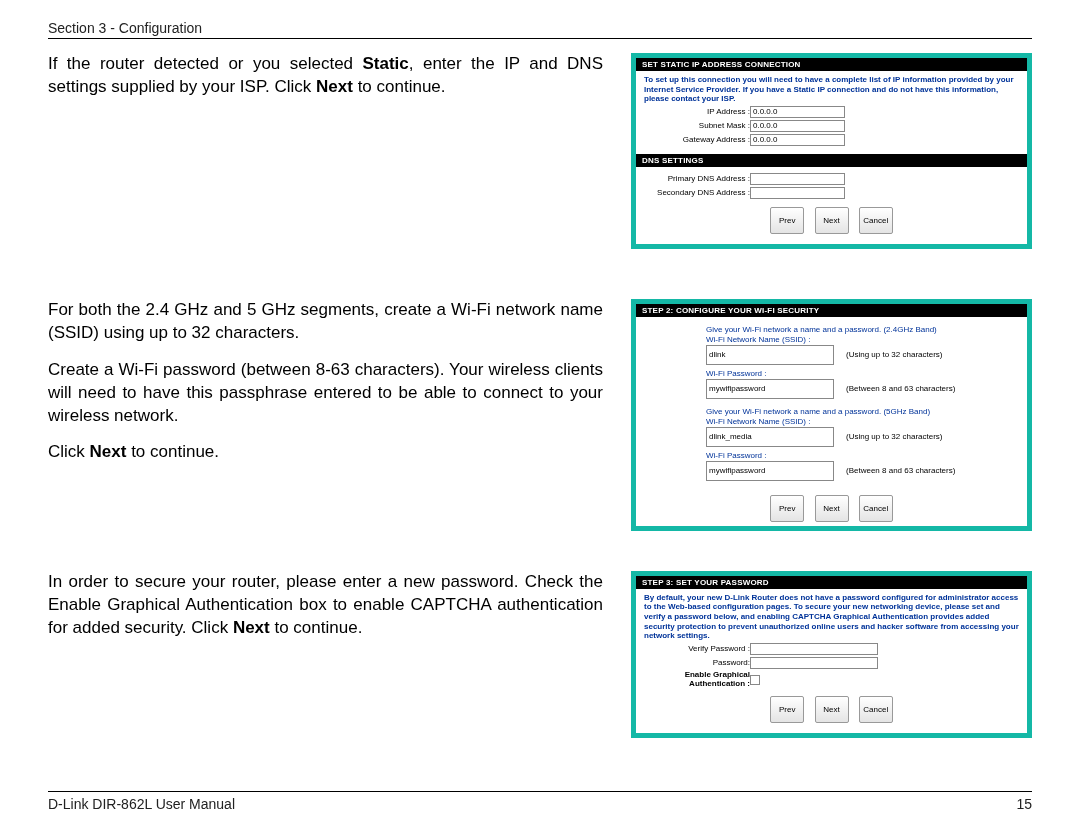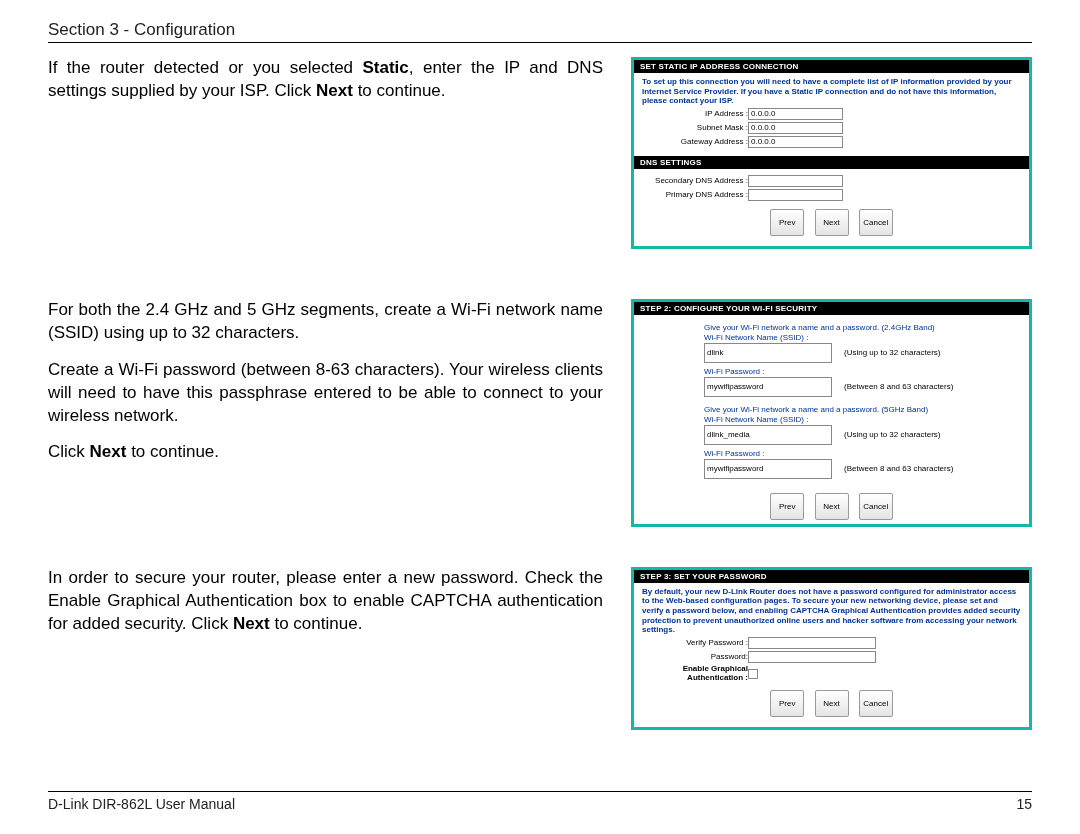--- a/index.html
+++ b/index.html
@@ -5,29 +5,29 @@
   * { box-sizing: border-box; margin: 0; padding: 0; }
   body {
     font-family: "Segoe UI", "Myriad Pro", Arial, sans-serif;
     background: #fff;
     color: #000;
     width: 1080px;
     height: 834px;
     position: relative;
     padding: 20px 48px 0 48px;
   }
-  .header-line { font-size: 17px; color: #222; margin-bottom: 2px; }
+  .header-line { font-size: 14px; color: #222; margin-bottom: 2px; }
   hr.top-rule { border: none; border-top: 1px solid #000; margin-bottom: 14px; }
   hr.bot-rule { border: none; border-top: 1px solid #000; margin-bottom: 4px; }
   .section-row { display: flex; gap: 28px; align-items: flex-start; margin-bottom: 40px; }
   .section-row.first { margin-bottom: 50px; }
   .text-col { flex: 0 0 555px; font-size: 17px; line-height: 1.35; text-align: justify; }
   .text-col p { margin-bottom: 14px; }
   .panel-col { flex: 1 1 auto; }
-  .panel { border: 3px solid #14b8a6; background: #fff; font-family: Tahoma, Arial, sans-serif; font-size: 8px; }
+  .panel { border: 5px solid #14b8a6; background: #fff; font-family: Tahoma, Arial, sans-serif; font-size: 8px; }
   .panel-bar { background: #000; color: #fff; font-weight: bold; padding: 2px 6px; font-size: 8px; letter-spacing: 0.2px; text-transform: uppercase; }
   .panel-body { padding: 4px 8px 6px 8px; }
   .info-text { color: #003399; font-weight: bold; line-height: 1.2; margin-bottom: 2px; font-size: 8px; }
   .form-row { display: flex; align-items: center; margin: 2px 0; gap: 0; }
   .form-row .lbl { text-align: right; flex: 0 0 106px; color: #000; font-size: 8px; }
   .form-row input[type="text"], .form-row input[type="password"] {
     height: 12px; border: 1px solid #888; font-size: 8px; padding: 0 2px; background: #fff;
   }
   .form-row .field-s { width: 95px; }
   .form-row .field-m { width: 128px; }
@@ -73,25 +73,25 @@
           <input type="text" class="field-s" value="0.0.0.0" style="">
         </div>
         <div class="form-row">
           <span class="lbl">Gateway Address :</span>
           <input type="text" class="field-s" value="0.0.0.0" style="">
         </div>
       </div>
       <div class="panel-bar">DNS SETTINGS</div>
       <div class="panel-body">
         <div class="form-row">
-          <span class="lbl">Secondary DNS Address :</span>
+          <span class="lbl">Primary DNS Address :</span>
           <input type="text" class="field-s" style="">
         </div>
         <div class="form-row">
-          <span class="lbl">Primary DNS Address :</span>
+          <span class="lbl">Secondary DNS Address :</span>
           <input type="text" class="field-s" style="">
         </div>
         <div class="btn-row">
           <button>Prev</button>
           <button>Next</button>
           <button>Cancel</button>
         </div>
       </div>
     </div>
   </div>

